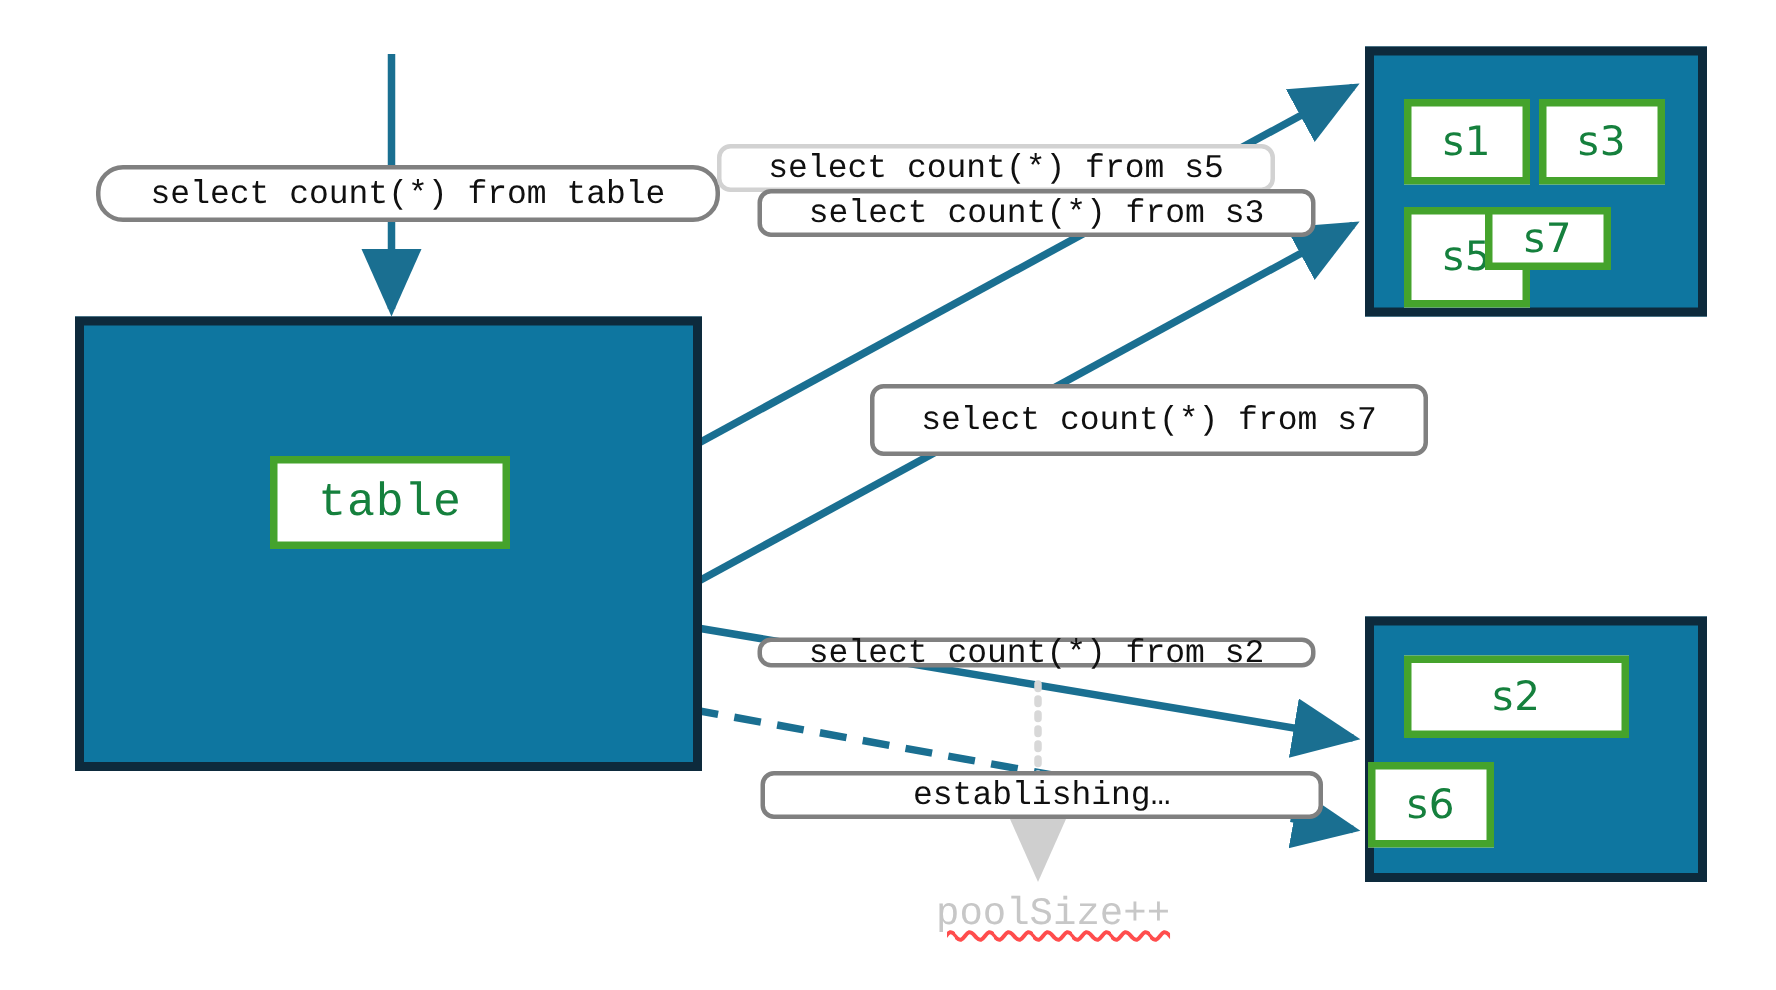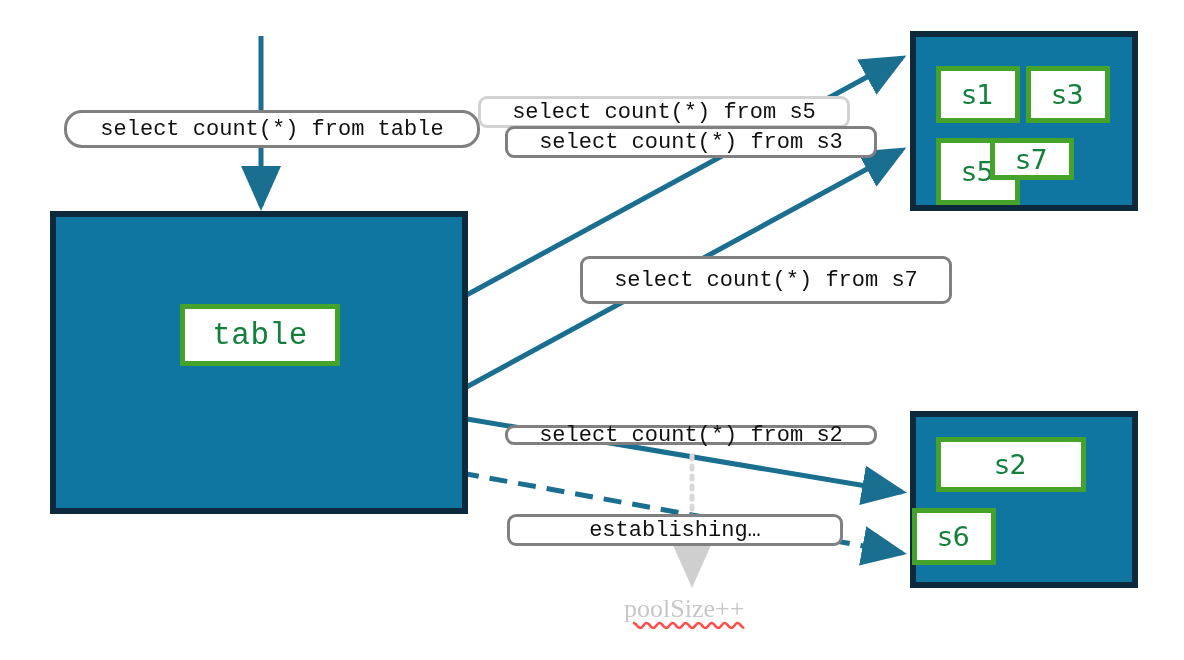--- a/index.html
+++ b/index.html
@@ -68,21 +68,21 @@
     font-size: 22px;
     white-space: nowrap;
   }
   .label-pill.light {
     border-color: #d2d2d2;
   }
 
   
   .ghost-text {
     position: absolute;
-    font-family: Liberation Serif, serif;
+    font-family: Liberation Mono, monospace;
     font-size: 26px;
     color: #c7c7c7;
     white-space: nowrap;
     text-decoration: underline;
     text-decoration-style: wavy;
     text-decoration-color: #ff4d4d;
     text-underline-offset: 4px;
   }
 </style>
 </head>
@@ -132,17 +132,17 @@
   <div class="leaf-box" style="left:912px; top:508px; width:84px; height:57px;">s6</div>
 
   <div class="label-pill light" style="left:478px; top:96px; width:372px; height:32px;">select count(*) from s5</div>
 
   <div class="label-pill" style="left:505px; top:126px; width:372px; height:32px;">select count(*) from s3</div>
 
   <div class="label-pill" style="left:580px; top:256px; width:372px; height:48px;">select count(*) from s7</div>
 
   <div class="label-pill" style="left:505px; top:425px; width:372px; height:20px;">select count(*) from s2</div>
 
-  <div class="label-pill" style="left:507px; top:514px; width:336px; height:32px;">establishing…</div>
+  <div class="label-pill" style="left:507px; top:514px; width:375px; height:32px;">establishing…</div>
 
   <div class="ghost-text" style="left:624px; top:594px;">poolSize++</div>
 
 </div>
 
 </body></html>

